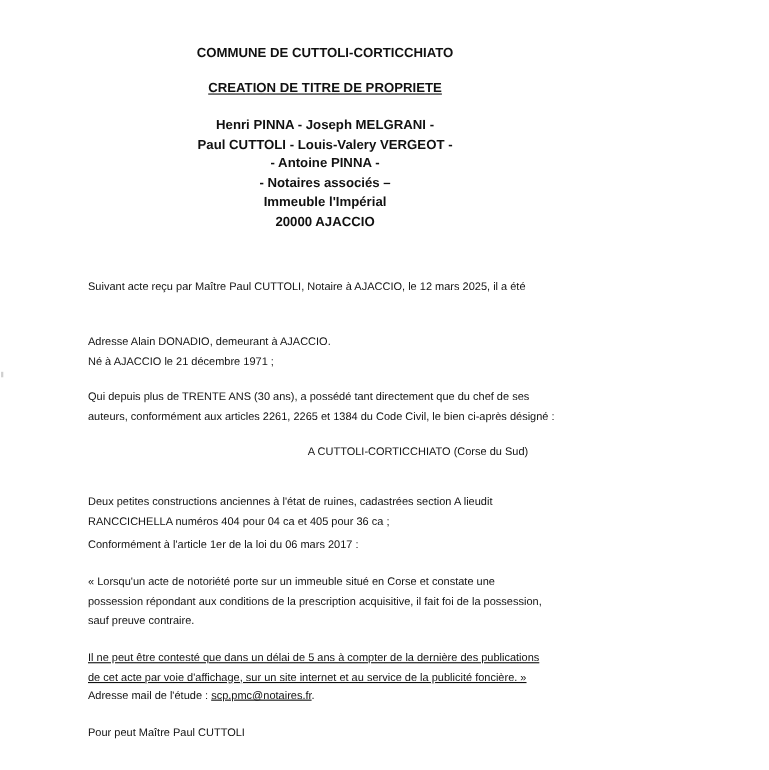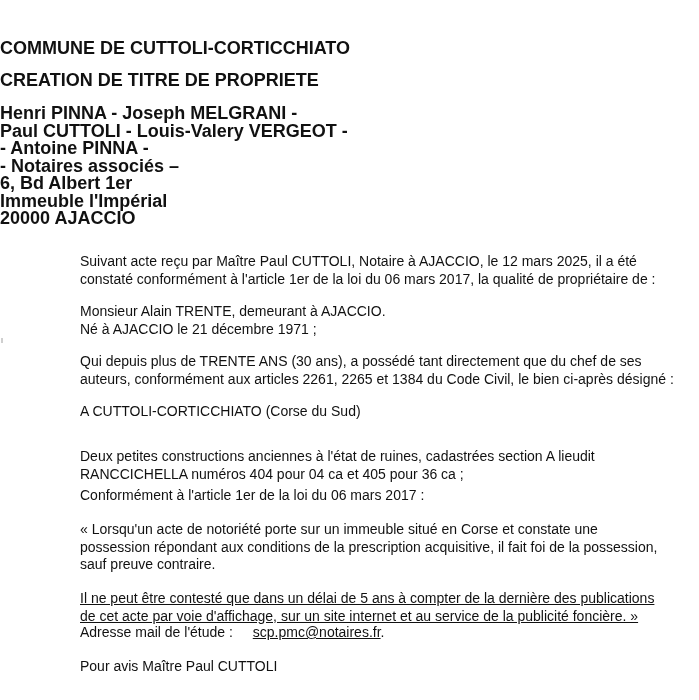--- a/index.html
+++ b/index.html
@@ -19,50 +19,50 @@
       position: absolute;
       left: 0;
       top: 0;
       width: 699px;
       height: 700px;
     }
     .header-block {
       position: absolute;
       left: 0;
       width: 591px;
+      text-align: center;
       font-weight: bold;
-      font-size: 18px;
+      font-size: 12px;
       line-height: 17.5px;
     }
     .title-1 { top: 40px; }
-    .title-2 { top: 72px; }
+    .title-2 { top: 72px; text-decoration: underline; }
     .notaries { top: 105px; }
     .notaries div { white-space: nowrap; }
     .body-text {
       position: absolute;
       left: 80px;
       width: 600px;
-      font-size: 14px;
+      font-size: 10px;
       line-height: 17.5px;
       white-space: nowrap;
     }
     .p1 { top: 253px; }
     .p2 { top: 303px; }
     .p3 { top: 353px; }
-    .p4 { top: 403px; }
+    .p4 { top: 403px; text-align: center; }
     .p5 { top: 448px; }
     .p6 { top: 487px; }
     .p7 { top: 521px; }
     .p8 { top: 590px; text-decoration: underline; }
     .p9 { top: 624px; }
     .p10 { top: 658px; }
     .email-link {
       color: #111111;
       text-decoration: underline;
-      margin-left: 16px;
     }
     .stray-mark {
       position: absolute;
       left: 1px;
       top: 338px;
       width: 2px;
       height: 5px;
       background: #cfcfcf;
     }
   </style>
@@ -72,32 +72,30 @@
 <div class="page">
 
   <div class="header-block title-1">COMMUNE DE CUTTOLI-CORTICCHIATO</div>
   <div class="header-block title-2">CREATION DE TITRE DE PROPRIETE</div>
 
   <div class="header-block notaries">
     <div>Henri PINNA - Joseph MELGRANI -</div>
     <div>Paul CUTTOLI - Louis-Valery VERGEOT -</div>
     <div>- Antoine PINNA -</div>
     <div>- Notaires associés –</div>
-    <div>6, Bd Albert 1er</div>
     <div>Immeuble l'Impérial</div>
     <div>20000 AJACCIO</div>
   </div>
 
   <div class="body-text p1">
     <div>Suivant acte reçu par Maître Paul CUTTOLI, Notaire à AJACCIO, le 12 mars 2025, il a été</div>
-    <div>constaté conformément à l'article 1er de la loi du 06 mars 2017, la qualité de propriétaire de :</div>
   </div>
 
   <div class="body-text p2">
-    <div>Monsieur Alain TRENTE, demeurant à AJACCIO.</div>
+    <div>Adresse Alain DONADIO, demeurant à AJACCIO.</div>
     <div>Né à AJACCIO le 21 décembre 1971 ;</div>
   </div>
 
   <div class="body-text p3">
     <div>Qui depuis plus de TRENTE ANS (30 ans), a possédé tant directement que du chef de ses</div>
     <div>auteurs, conformément aux articles 2261, 2265 et 1384 du Code Civil, le bien ci-après désigné :</div>
   </div>
 
   <div class="body-text p4">
     <div>A CUTTOLI-CORTICCHIATO (Corse du Sud)</div>
@@ -121,17 +119,17 @@
   <div class="body-text p8">
     <div>Il ne peut être contesté que dans un délai de 5 ans à compter de la dernière des publications</div>
     <div>de cet acte par voie d'affichage, sur un site internet et au service de la publicité foncière. »</div>
   </div>
 
   <div class="body-text p9">
     <span>Adresse mail de l'étude : </span><a class="email-link">scp.pmc@notaires.fr</a><span>.</span>
   </div>
 
   <div class="body-text p10">
-    <div>Pour avis Maître Paul CUTTOLI</div>
+    <div>Pour peut Maître Paul CUTTOLI</div>
   </div>
 
   <div class="stray-mark"></div>
 </div>
 
 </body></html>

